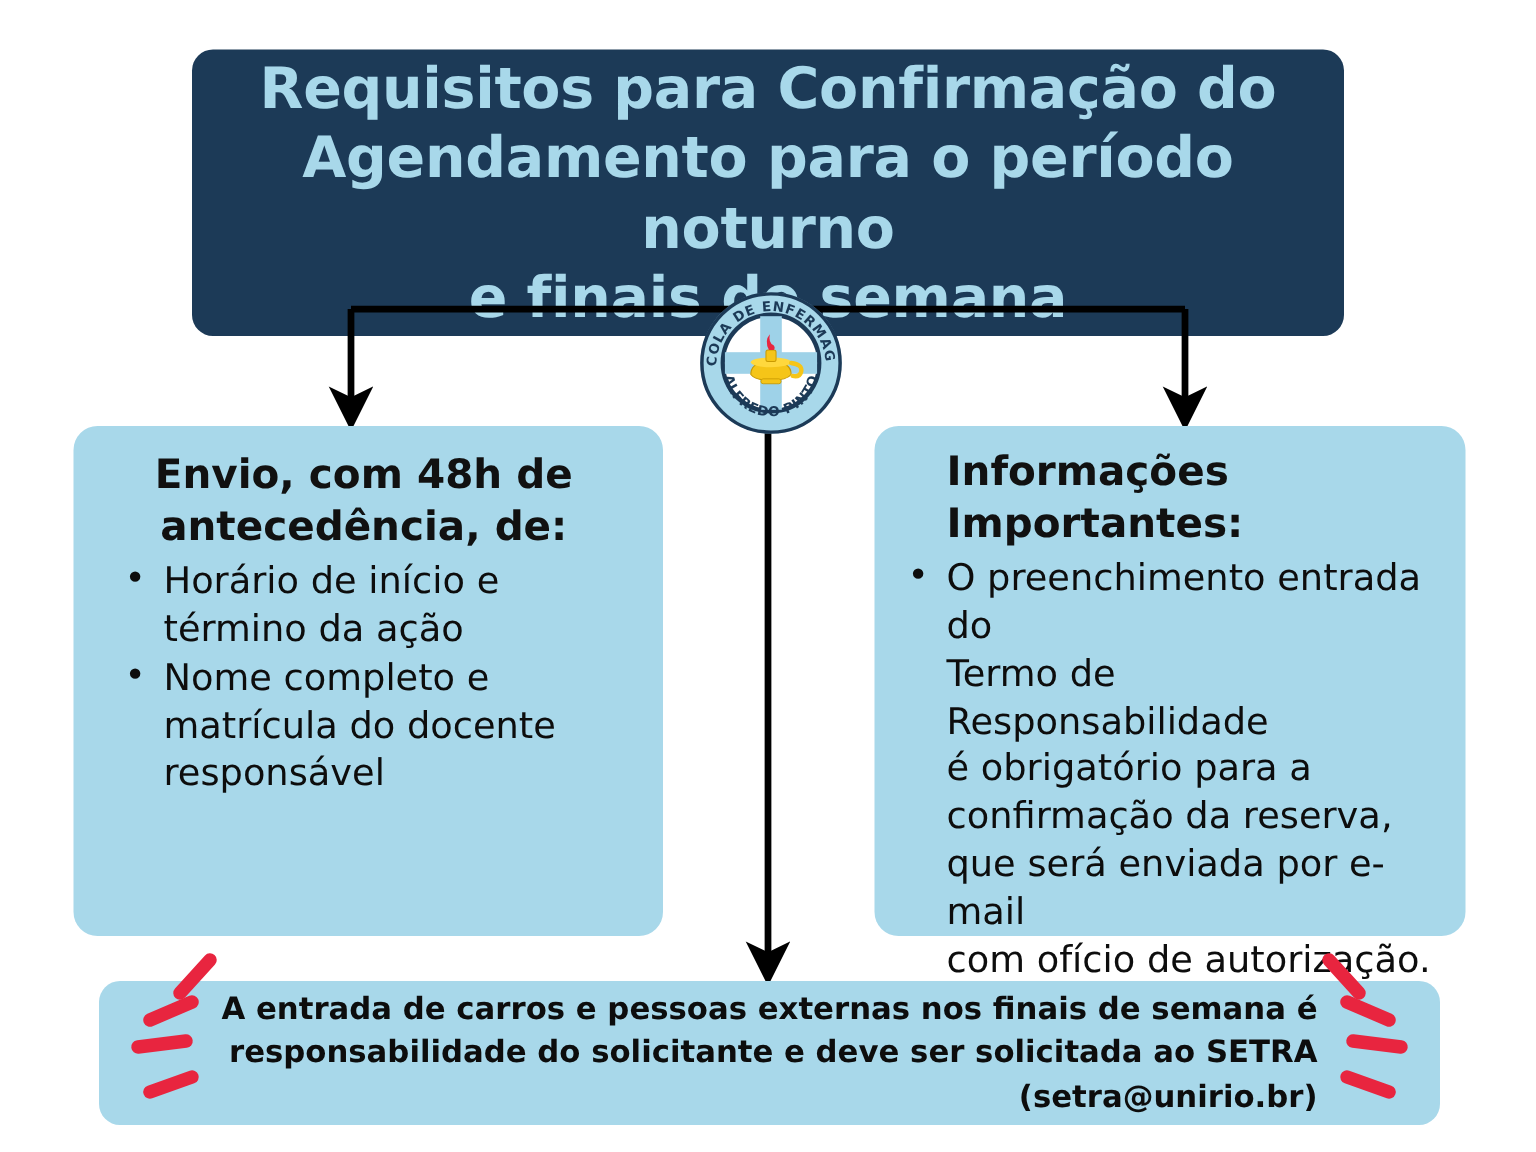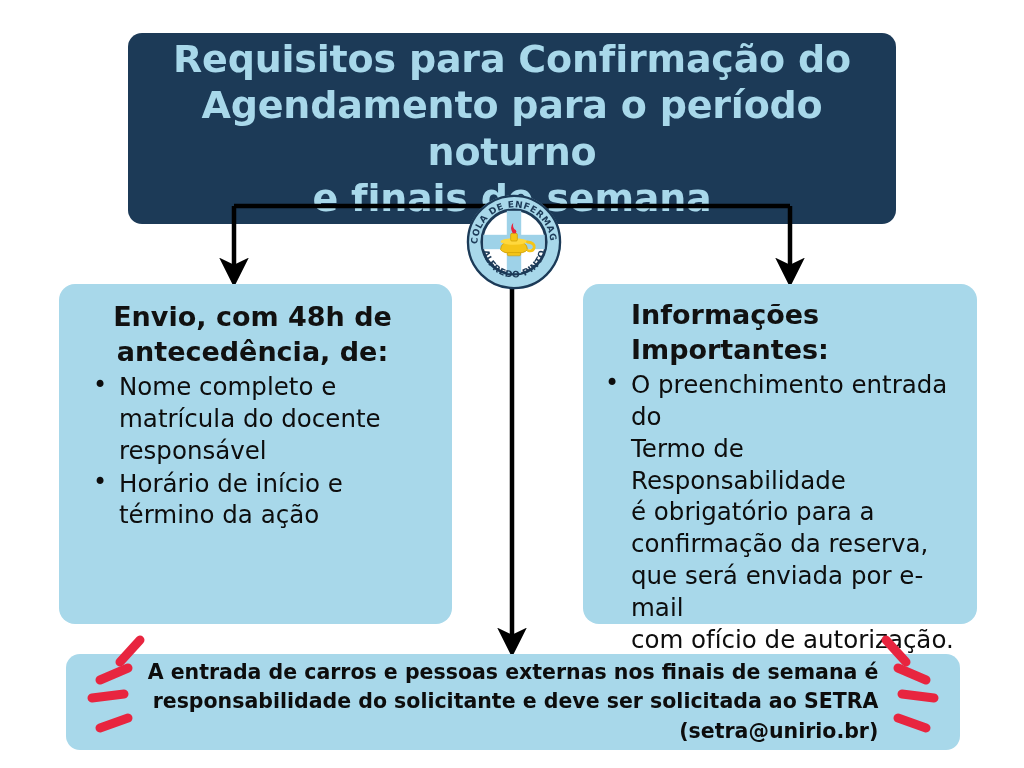--- a/index.html
+++ b/index.html
@@ -69,21 +69,21 @@
   }
 
   
   .card {
     position: absolute;
     background: #a8d8ea;
     border-radius: 16px;
     box-sizing: border-box;
   }
   .card-left {
-    left: 59px;
+    left: 49px;
     top: 284px;
     width: 393px;
     height: 340px;
     padding: 16px 22px 14px 16px;
   }
   .card-right {
     left: 583px;
     top: 284px;
     width: 394px;
     height: 340px;
@@ -221,25 +221,25 @@
     </text>
     <text font-family="'DejaVu Sans', sans-serif" font-size="9.4" font-weight="bold" fill="#1c3a57" letter-spacing="0.6">
       <textPath href="#arcBottom" startOffset="50%" text-anchor="middle">ALFREDO PINTO</textPath>
     </text>
   </svg>
 
   <div class="card card-left">
     <h2 class="card-heading center" style="white-space: pre-line;">Envio, com 48h de
 antecedência, de:</h2>
     <ul class="bullets">
+      <li style="white-space: pre-line;">Horário de início e
+término da ação</li>
       <li style="white-space: pre-line;">Nome completo e
 matrícula do docente
 responsável</li>
-      <li style="white-space: pre-line;">Horário de início e
-término da ação</li>
     </ul>
   </div>
 
   <div class="card card-right">
     <h2 class="card-heading left">Informações Importantes:</h2>
     <ul class="bullets">
       <li style="white-space: pre-line;">O preenchimento entrada do
 Termo de Responsabilidade
 é obrigatório para a
 confirmação da reserva,

